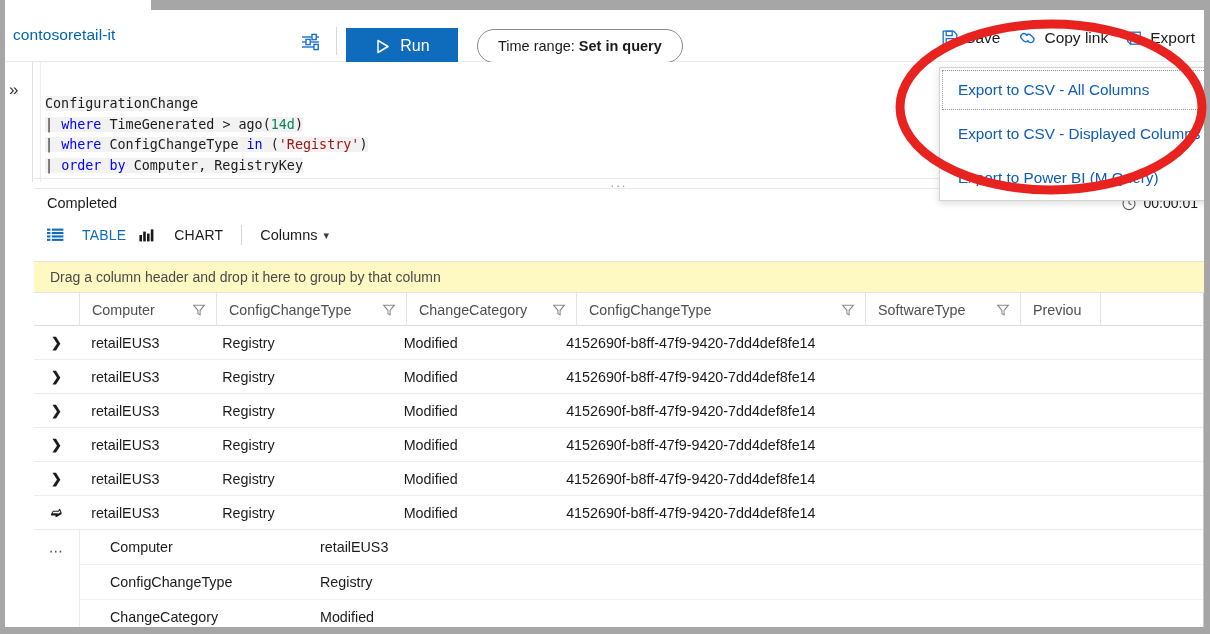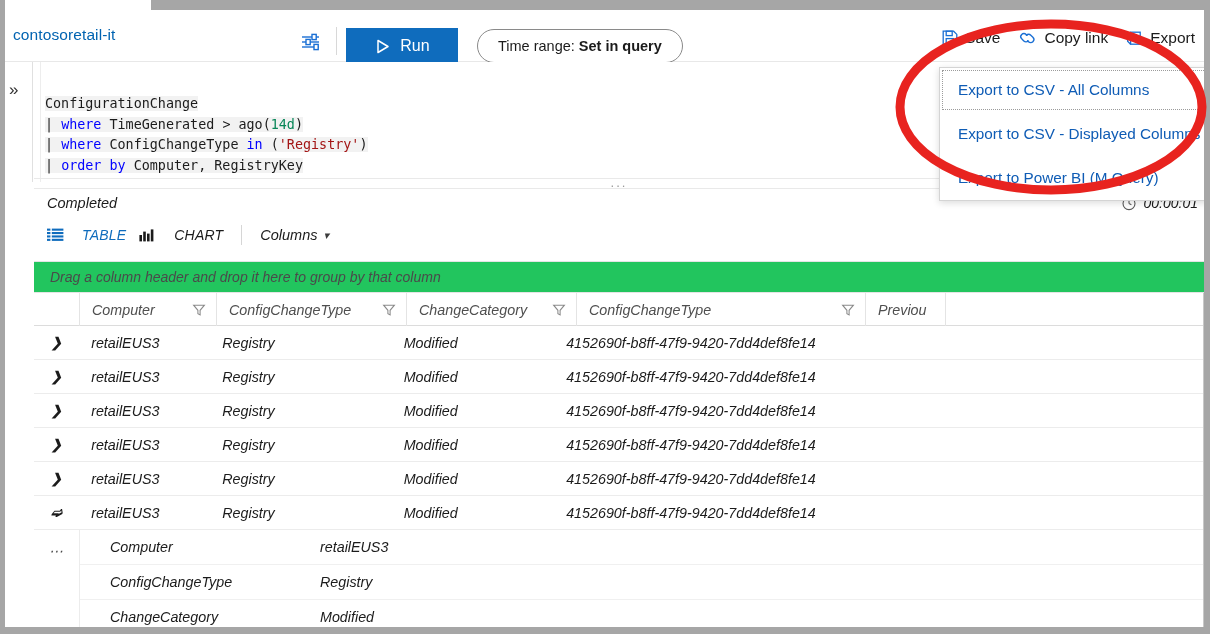--- a/index.html
+++ b/index.html
@@ -177,21 +177,20 @@
     line-height: 1;
     margin-top: -3px;
   }
 
   
   .results {
     position: absolute; left: 29px; top: 178px;
     width: 1170px; height: 357px;
     background: #ffffff;
     border-top: 1px solid #e9e9e9;
-    font-style: italic;
   }
   .status-row {
     position: absolute; left: 0; top: 0;
     width: 1170px; height: 30px;
   }
   .status-text {
     position: absolute; left: 13px; top: 6px;
     font-size: 14.5px; color: #1b1b1b;
   }
   .timer {
@@ -228,21 +227,21 @@
   .chev-sm {
     display: inline-block;
     font-size: 11px;
     color: #3b3b3b;
   }
 
   
   .groupbar {
     position: absolute; left: 0; top: 72px;
     width: 1170px; height: 32px;
-    background: #22c55e;
+    background: #fef9c3;
     border-top: 1px solid #e4e4e4;
     border-bottom: 1px solid #e4e4e4;
     display: flex; align-items: center;
   }
   .groupbar span {
     margin-left: 16px;
     font-size: 14px;
     color: #4a4a4a;
   }
 
@@ -559,20 +558,28 @@
 
           <div class="hcell" style="width:289px">
             <span>ConfigChangeType</span>
             <span class="funnel ic">
               <svg width="14" height="14" viewBox="0 0 14 14">
                   <path d="M1.6 2.2h10.8L8.1 7.3v4.6L5.9 10.6V7.3z" fill="none" stroke="#8a8a8a" stroke-width="1.05"></path>
                 </svg>
             </span>
           </div>
 
+          <div class="hcell" style="width:155px">
+            <span>SoftwareType</span>
+            <span class="funnel ic">
+              <svg width="14" height="14" viewBox="0 0 14 14">
+                  <path d="M1.6 2.2h10.8L8.1 7.3v4.6L5.9 10.6V7.3z" fill="none" stroke="#8a8a8a" stroke-width="1.05"></path>
+                </svg>
+            </span>
+          </div>
 
 
           <div class="hcell" style="width:80px">
             <span>Previou</span>
           </div>
         </div>
 
         <div class="grid-body">
 
           <div class="row">

